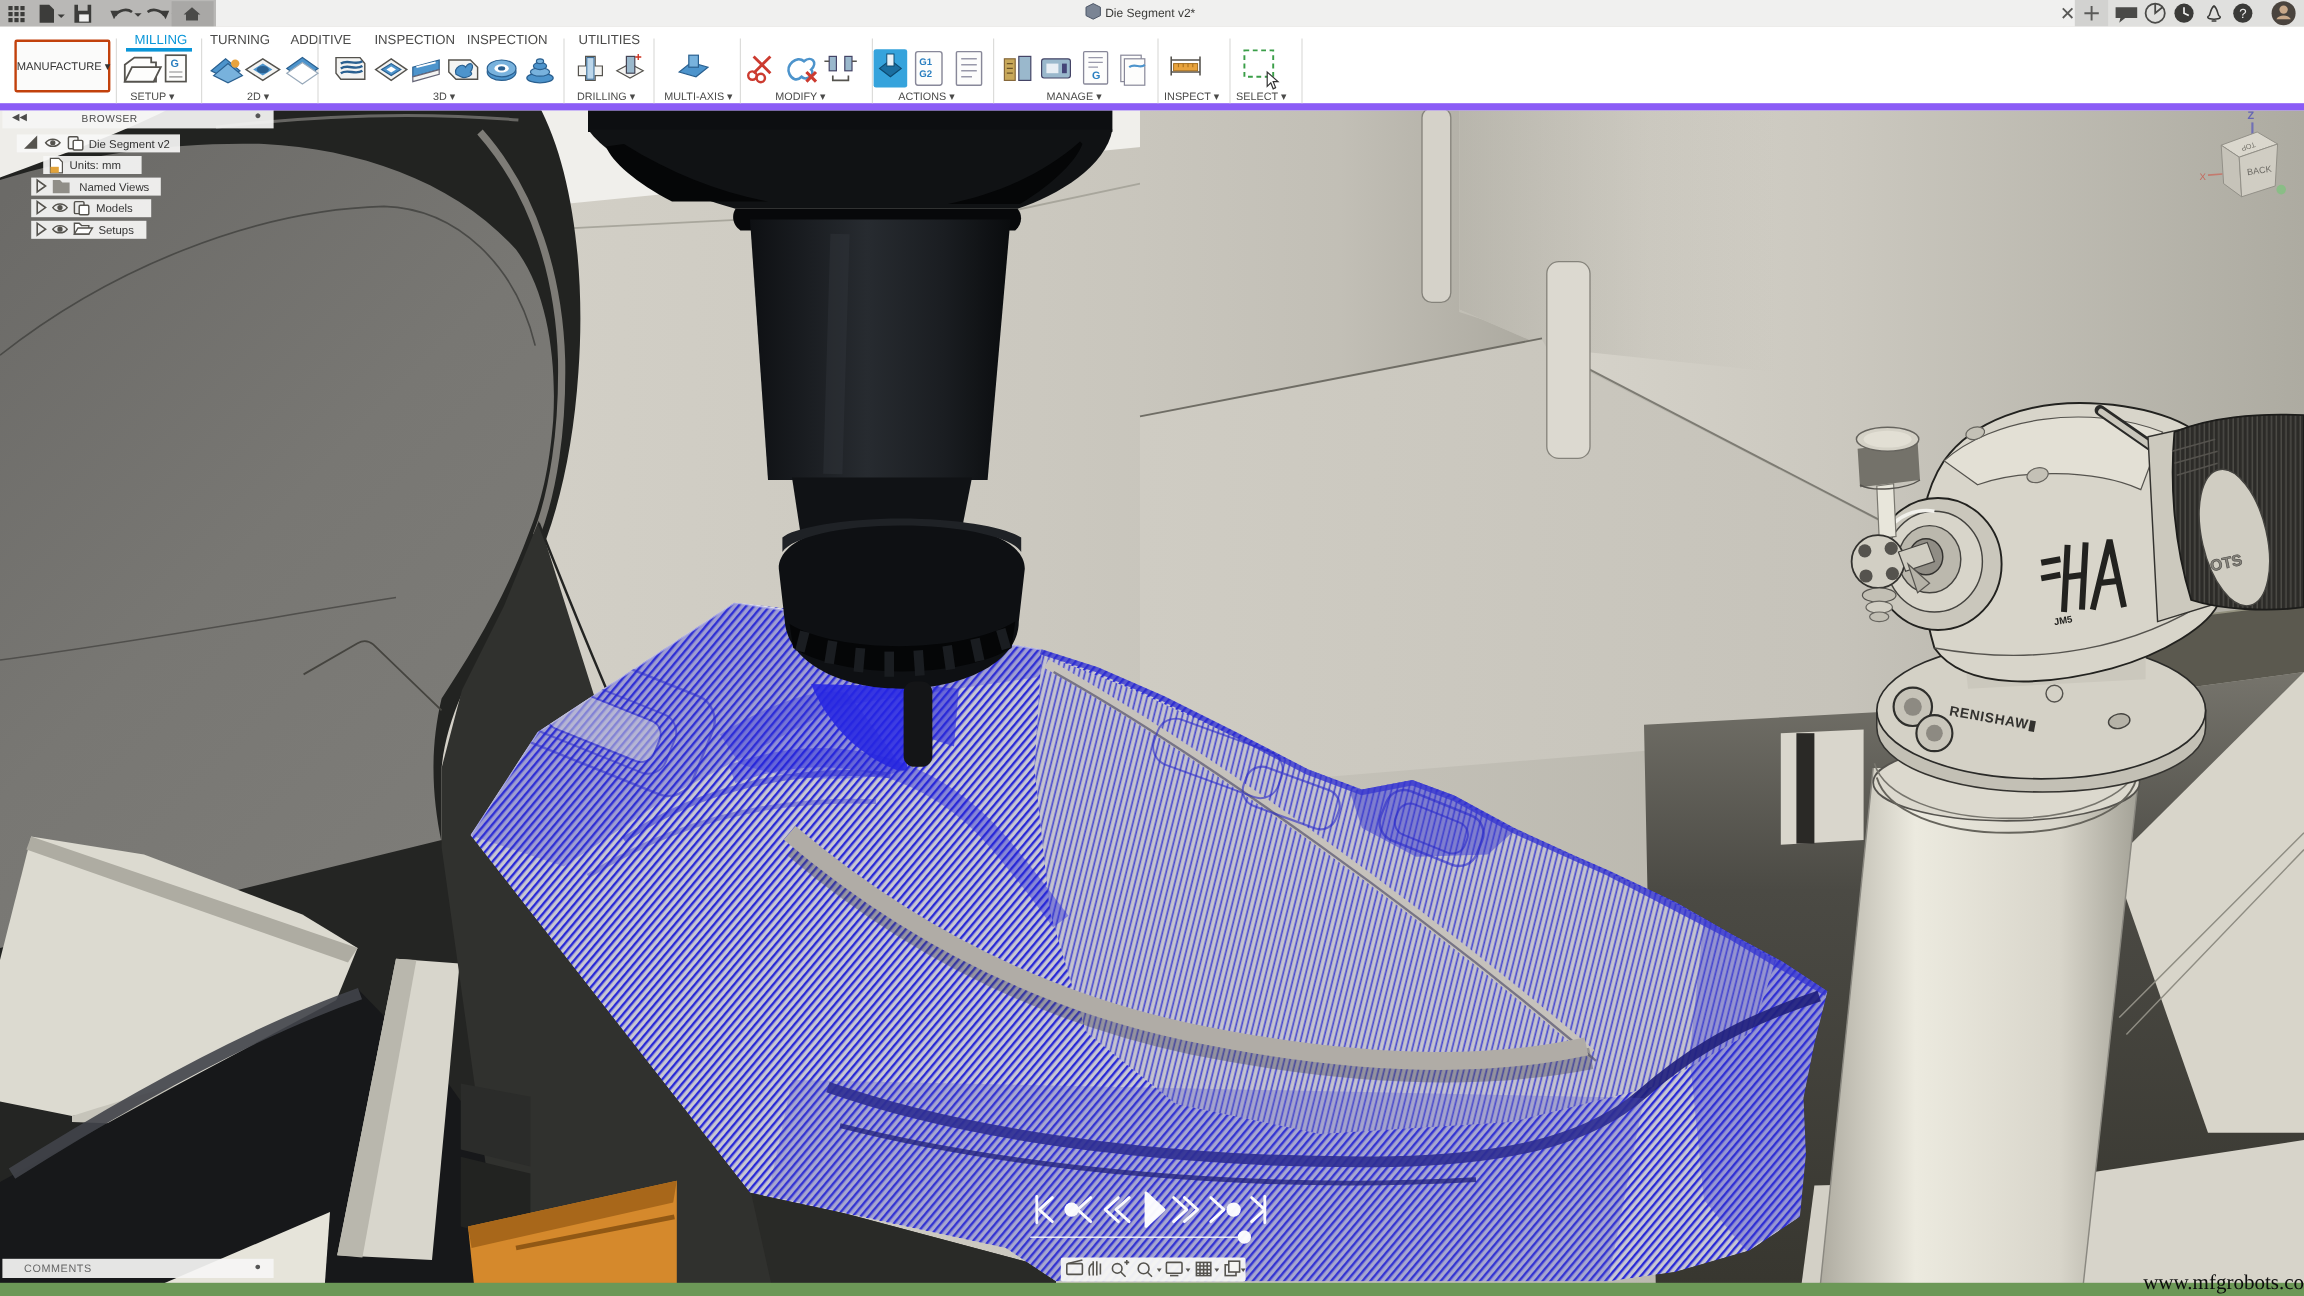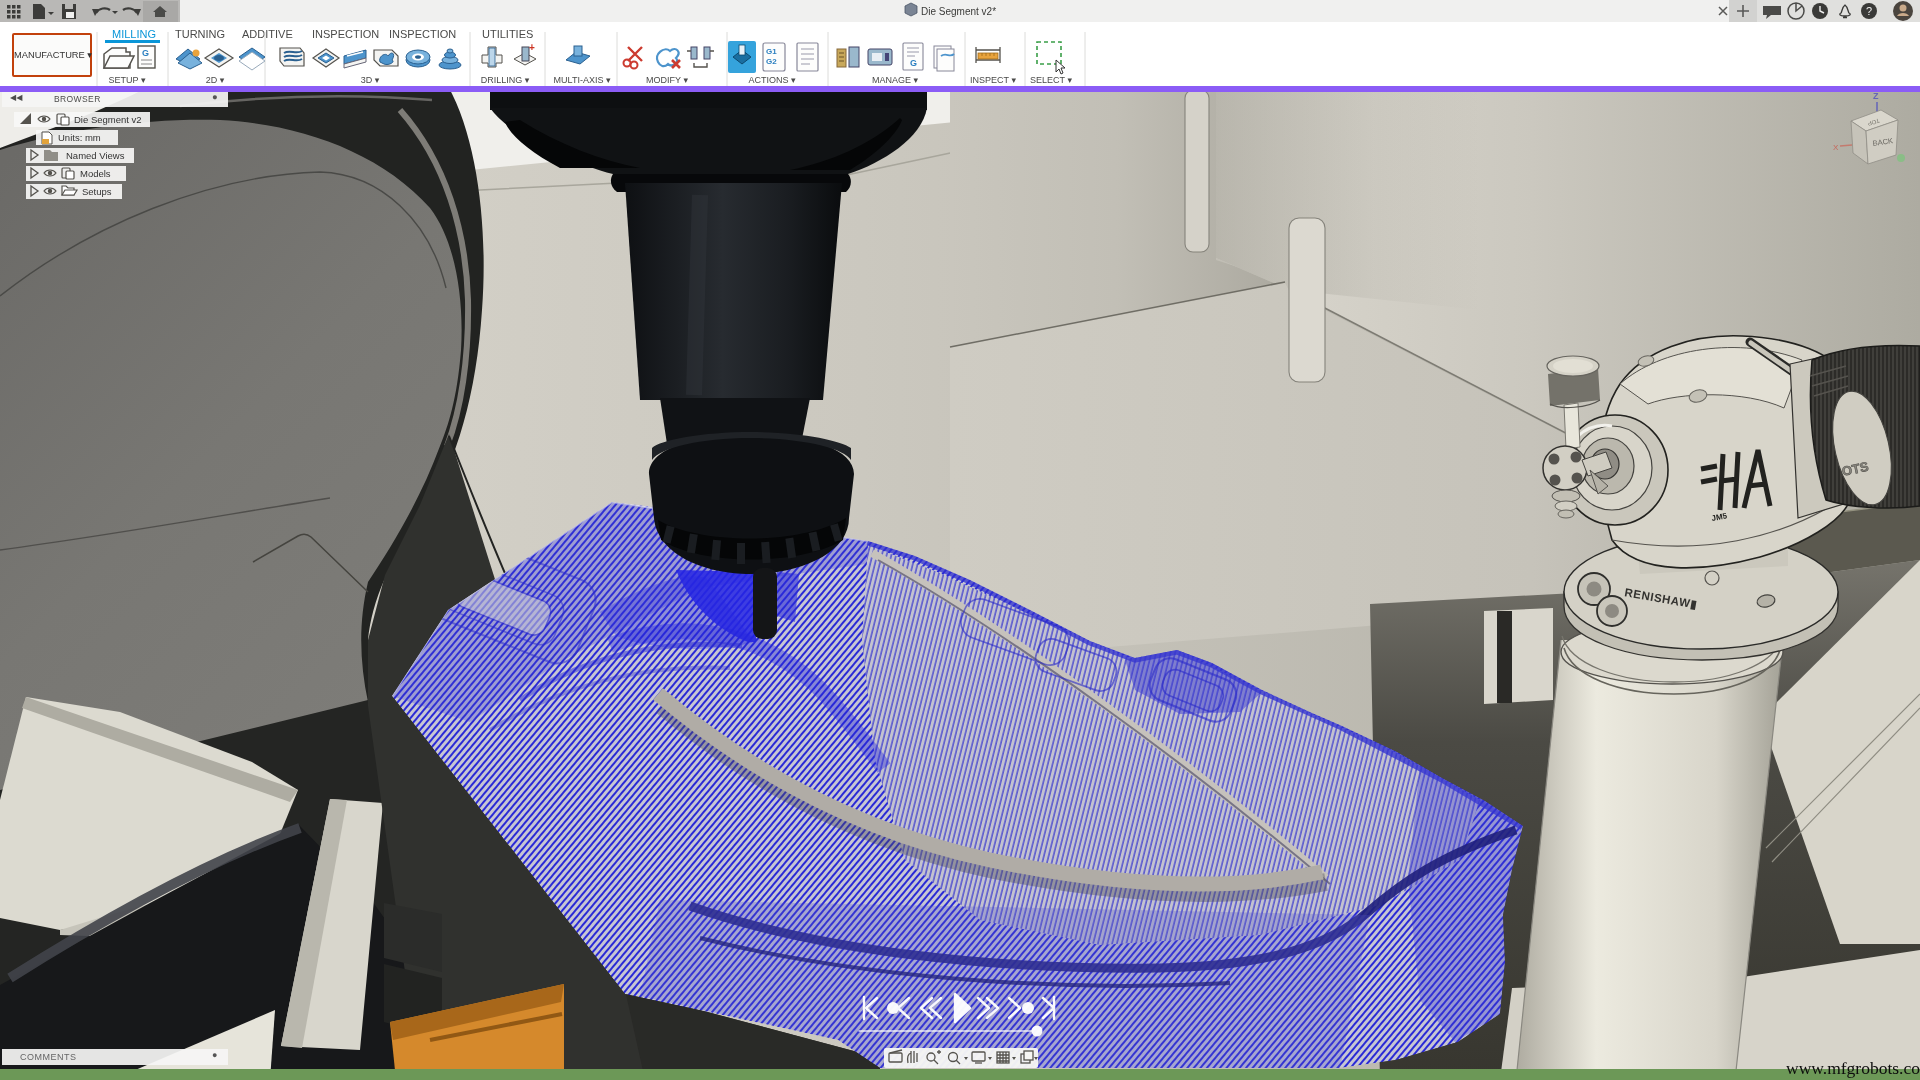--- a/index.html
+++ b/index.html
@@ -544,21 +544,21 @@
       </g>
 
   <rect x="1037" y="16" width="24" height="22" fill="none" stroke="#3a9e48" stroke-width="1.6" stroke-dasharray="4 3"></rect>
   <path d="M1056,34 L1056,46 L1059,43 L1061,48 L1063,47 L1061,42 L1065,42 Z" fill="#fff" stroke="#333" stroke-width="1"></path>
  </svg>
 </div>
 <div id="mfgbtn">MANUFACTURE ▾</div>
 
 <div class="brw" style="left:2px;top:90px;width:226px;height:17px;font-size:9.5px;">
   <span style="position:absolute;left:8px;top:3px;font-size:8px;">◀◀</span>
-  <span style="position:absolute;left:28px;top:4px;letter-spacing:0.4px;font-size:8.5px;padding-left:24px;">BROWSER</span>
+  <span style="position:absolute;left:42px;top:4px;letter-spacing:0.4px;font-size:8.5px;padding-left:24px;">BROWSER</span>
   <span style="position:absolute;left:210px;top:1px;color:#555;">●</span>
 </div>
 <div class="trow" style="left:14px;top:112px;width:136px;height:15px;"></div>
 <div class="trow" style="left:36px;top:130px;width:82px;height:15px;"></div>
 <div class="trow" style="left:26px;top:148px;width:108px;height:15px;"></div>
 <div class="trow" style="left:26px;top:166px;width:100px;height:15px;"></div>
 <div class="trow" style="left:26px;top:184px;width:96px;height:15px;"></div>
 <svg class="abs" id="treeicons" style="left:0;top:86px;z-index:9" width="260" height="130">
 
  <polygon points="20,38 31,27 31,38" fill="#55534e"></polygon>

